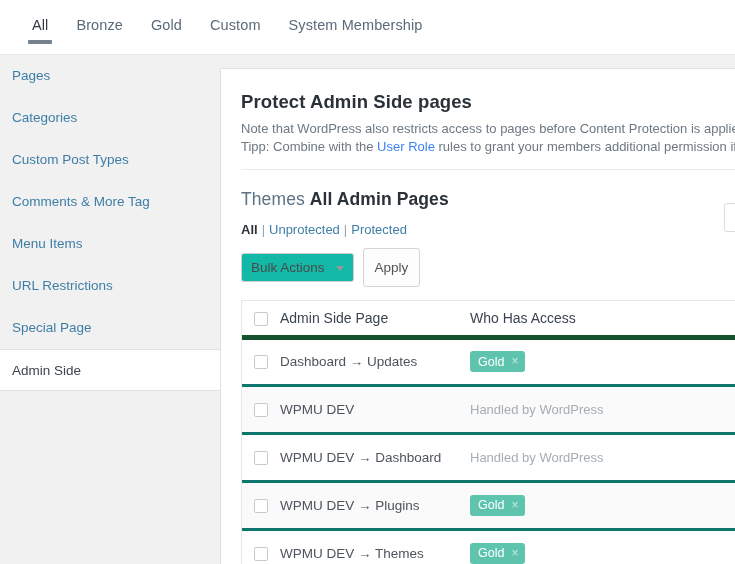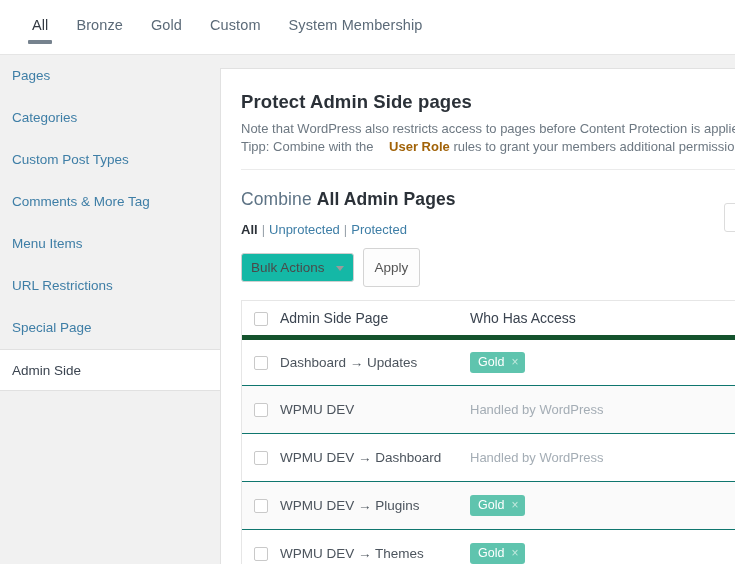--- a/index.html
+++ b/index.html
@@ -103,21 +103,21 @@
     letter-spacing: .1px;
     margin-bottom: 7px;
   }
   .panel-note {
     font-size: 13px;
     color: #6d7882;
     line-height: 18px;
     white-space: nowrap;
     overflow: hidden;
   }
-  .panel-note b { color: #a16207; font-weight: bold; margin-left: 12px; }
+  .panel-note b { color: #3b82f6; font-weight: normal; }
 
   #panel-divider {
     margin: 13px 0 0 0;
     height: 1px;
     background: #ebebeb;
     width: 100%;
   }
 
   
   #showing-row {
@@ -220,21 +220,21 @@
     height: 36px;
     font-size: 14px;
     color: #3b4450;
     background: #ffffff;
     border-bottom: 5px solid #14532d;
   }
   #pages-table tbody td {
     height: 48px;
     font-size: 13.5px;
     color: #4c545d;
-    border-bottom: 1px solid #0f766e;
+    border-bottom: 3px solid #0f766e;
   }
   #pages-table tbody tr.alt td { background: #fafafa; }
 
   .cb {
     display: inline-block;
     width: 14px;
     height: 14px;
     border: 1px solid #c9c9c9;
     border-radius: 2px;
     background: #fff;
@@ -294,21 +294,21 @@
 
   <div class="panel-pad">
     <div id="panel-title">Protect Admin Side pages</div>
 
     <div class="panel-note">Note that WordPress also restricts access to pages before Content Protection is applied.</div>
     <div class="panel-note"><span>Tipp: Combine with the </span><b>User Role</b><span> rules to grant your members additional permission if req</span></div>
 
     <div id="panel-divider"></div>
 
     <div id="showing-row">
-      <span id="showing-label">Combine</span>
+      <span id="showing-label">Themes</span>
       <span id="showing-value">All Admin Pages</span>
     </div>
 
     <div id="filter-links"><span class="flink active">All</span><span class="sep">|</span><span class="flink">Unprotected</span><span class="sep">|</span><span class="flink">Protected</span></div>
 
     <div id="bulk-row">
       <div id="bulk-select">
         <span>Bulk Actions</span>
         <span id="bulk-caret"></span>
       </div>

